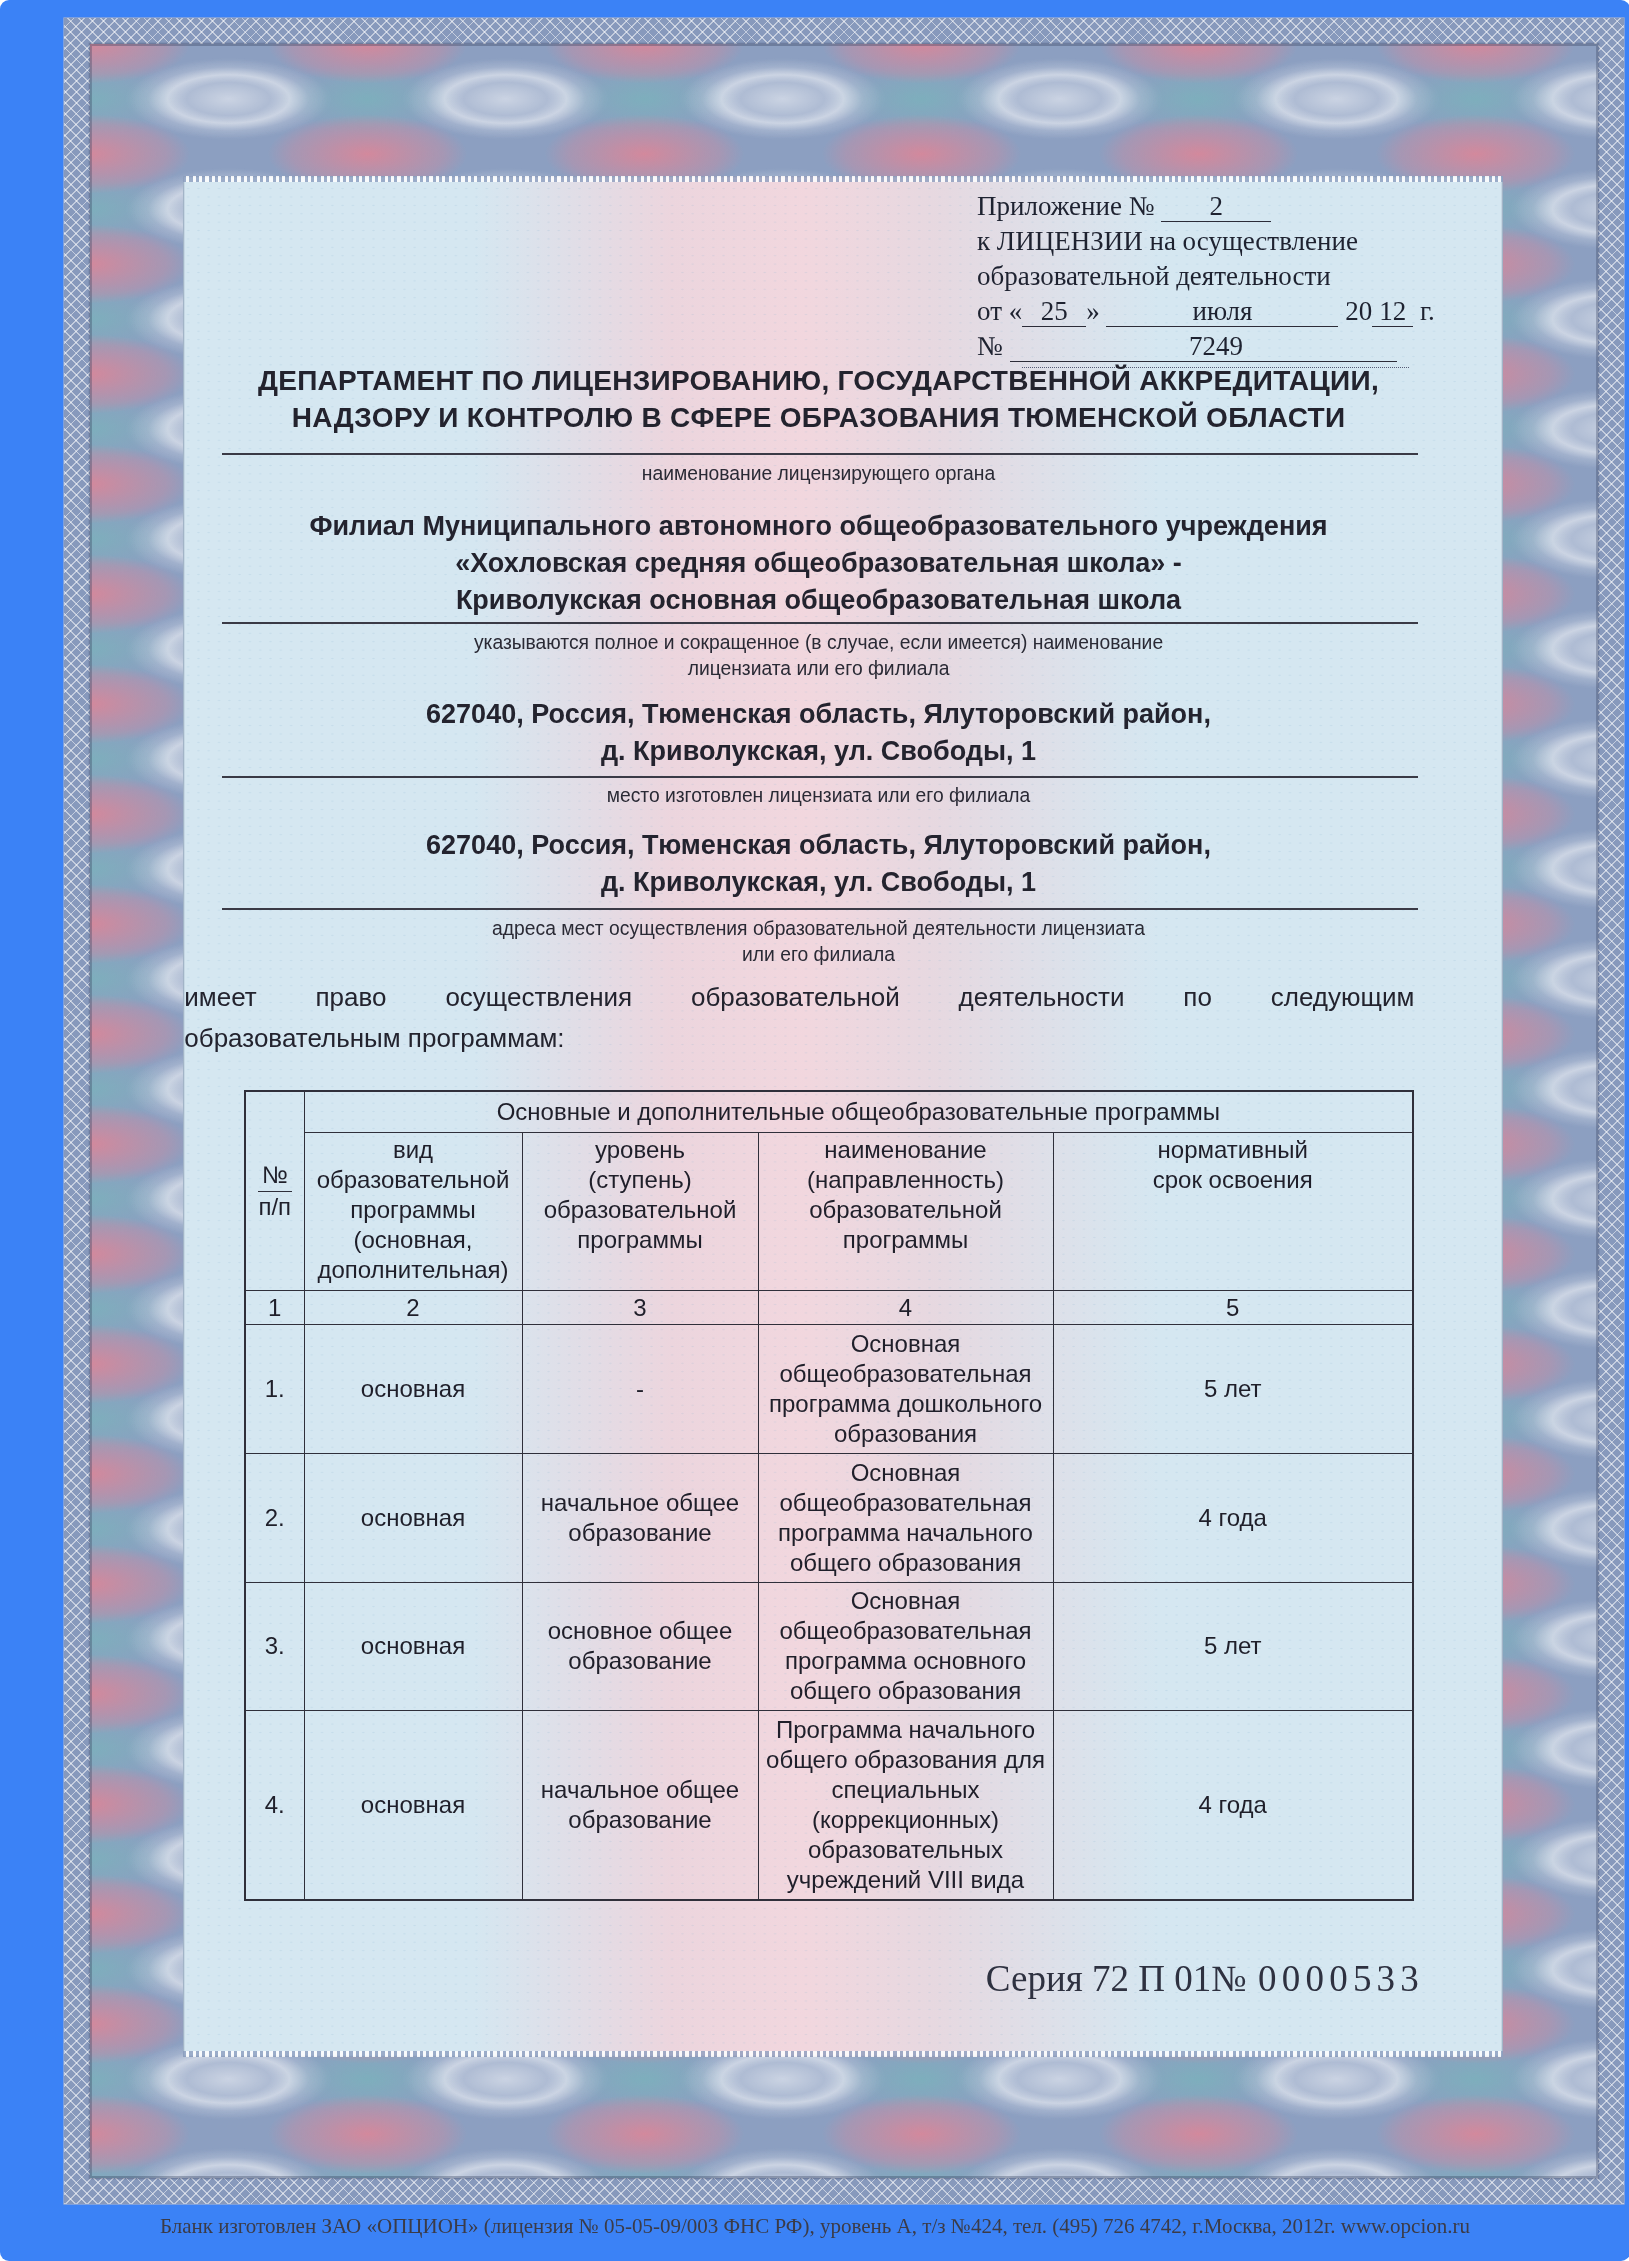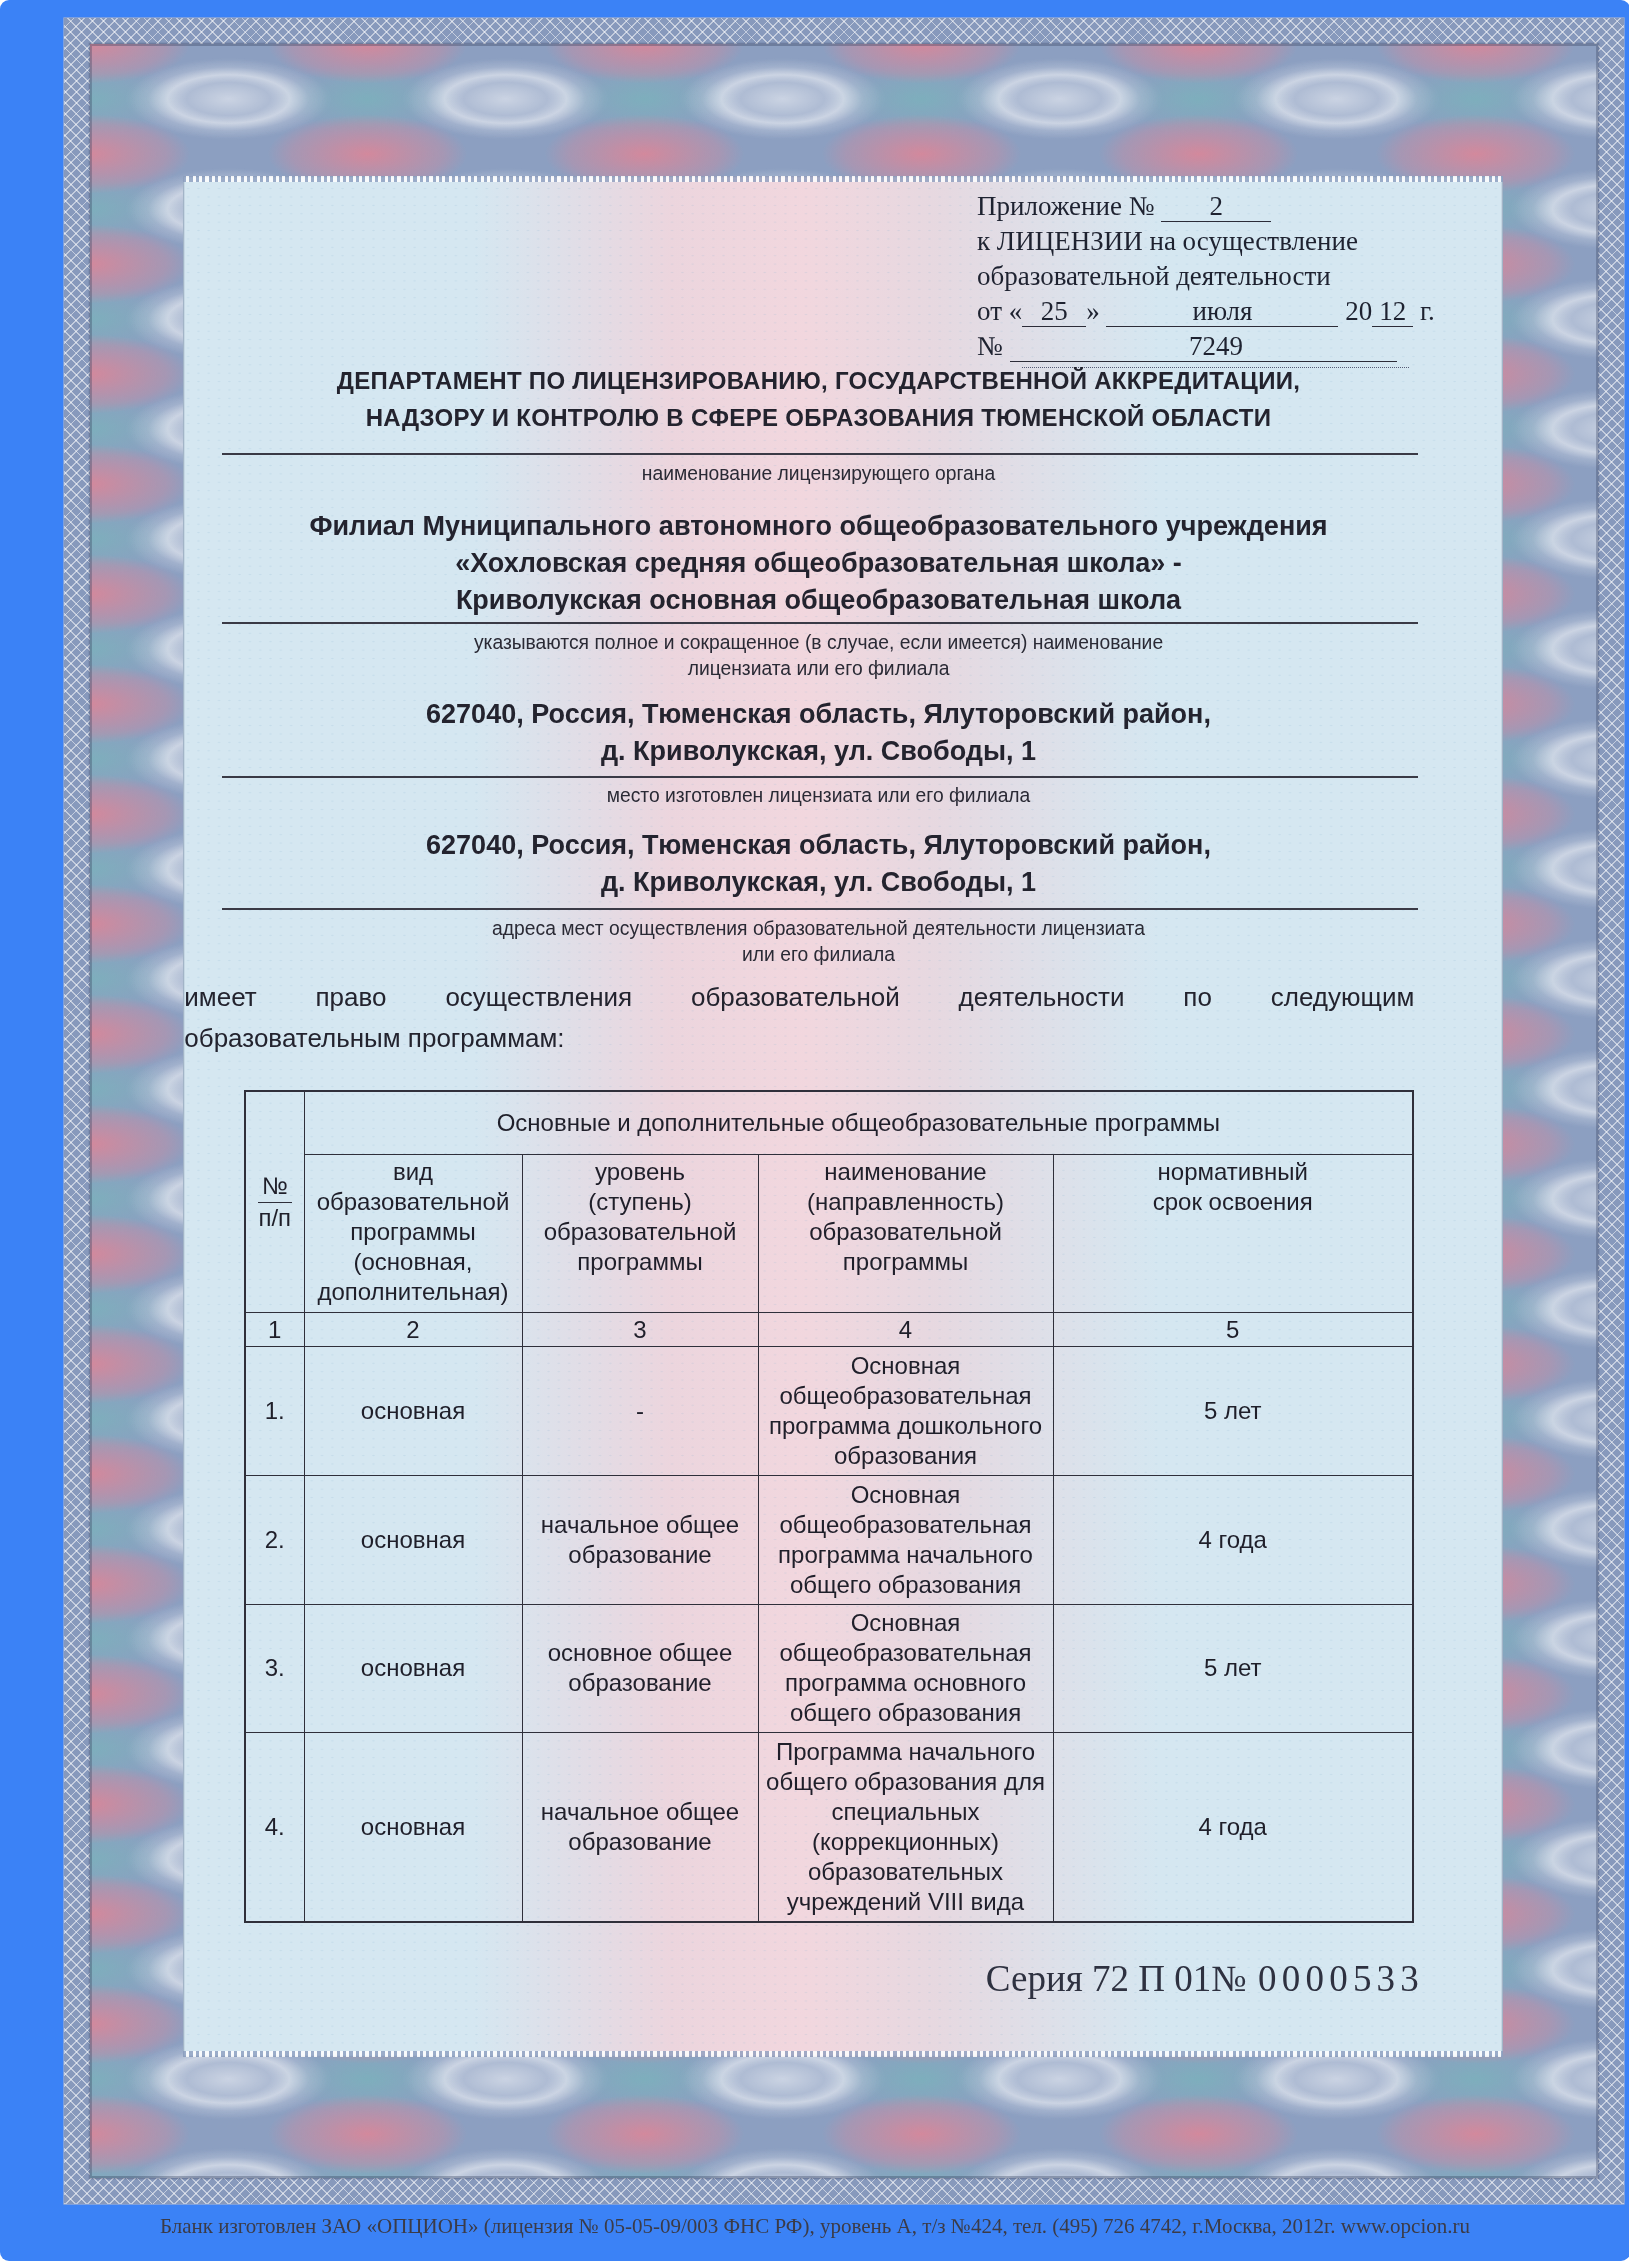--- a/index.html
+++ b/index.html
@@ -40,37 +40,37 @@
   .interior::before{top:0;} .interior::after{bottom:0;}
 
   
   .appendix{position:absolute;left:794px;top:13px;width:490px;
             font-family:"Liberation Serif",serif;font-size:27px;line-height:35px;color:#1e2230;}
   .appendix .u{display:inline-block;border-bottom:1.9px solid #2c2c38;text-align:center;line-height:30px;}
   .u-app{min-width:110px;} .u-day{min-width:64px;} .u-month{min-width:232px;} .u-year{min-width:41px;} .u-no{min-width:361px;text-align:left;padding-left:26px;}
   .micro{margin-left:45px;width:387px;border-top:1.9px dotted #565c76;height:0;margin-top:2.6px;}
 
   .cc{position:absolute;left:0;right:0;padding-right:49px;text-align:center;}
-  .h-title{font-weight:700;font-size:24px;line-height:37px;letter-spacing:0.3px;color:#23232e;}
+  .h-title{font-weight:700;font-size:28px;line-height:37px;letter-spacing:0.3px;color:#23232e;}
   .h-org{font-weight:700;font-size:27px;line-height:37px;}
   .h-addr{font-weight:700;font-size:27px;line-height:37px;}
   .rule{position:absolute;left:39px;width:1196px;height:1.9px;background:#3a3a46;}
   .cap{font-weight:400;font-size:19.3px;line-height:26px;color:#2a2a35;}
 
   .statement{position:absolute;left:1.3px;width:1230px;font-size:26px;line-height:41px;color:#23232e;}
   .statement .j{text-align:justify;text-align-last:justify;}
 
   
   .tablewrap{position:absolute;left:61px;top:914px;width:1168px;}
   table.lic{border-collapse:collapse;table-layout:fixed;width:1168px;font-size:24px;line-height:30px;color:#1f1f2a;}
   table.lic td,table.lic th{border:1.6px solid #2f2f3a;padding:3.9px 6.4px;font-weight:400;vertical-align:middle;text-align:center;box-sizing:border-box;}
   table.lic{border:2.6px solid #2f2f3a;}
   th.numhdr{vertical-align:top;padding-top:9px;}
   .numtop{display:inline-block;border-bottom:1.6px solid #2f2f3a;padding:0 3.9px 1.3px;}
-  tr.grp td{height:27px;padding:16px;}
+  tr.grp td{height:27px;padding:5px;}
   tr.hdr td{height:158px;vertical-align:top;padding-top:2px;}
   tr.idx td{height:34px;padding:1.3px;}
   tr.r1 td{height:122px;} tr.r2 td{height:128px;} tr.r3 td{height:124px;} tr.r4 td{height:184px;}
   td.name{ text-align:left;padding-left:15.5px;padding-right:6.4px;}
   td.lvl{ text-align:left;padding-left:19.3px;padding-right:17px;}
   .hw5{display:inline-block;max-width:181px;}
   .hw3{display:inline-block;max-width:193px;}
 
   .serial{position:absolute;right:79px;font-family:"Liberation Serif",serif;font-size:37px;color:#2e3140;white-space:nowrap;}
   .serial .num{letter-spacing:5.2px;margin-left:11.6px;}

